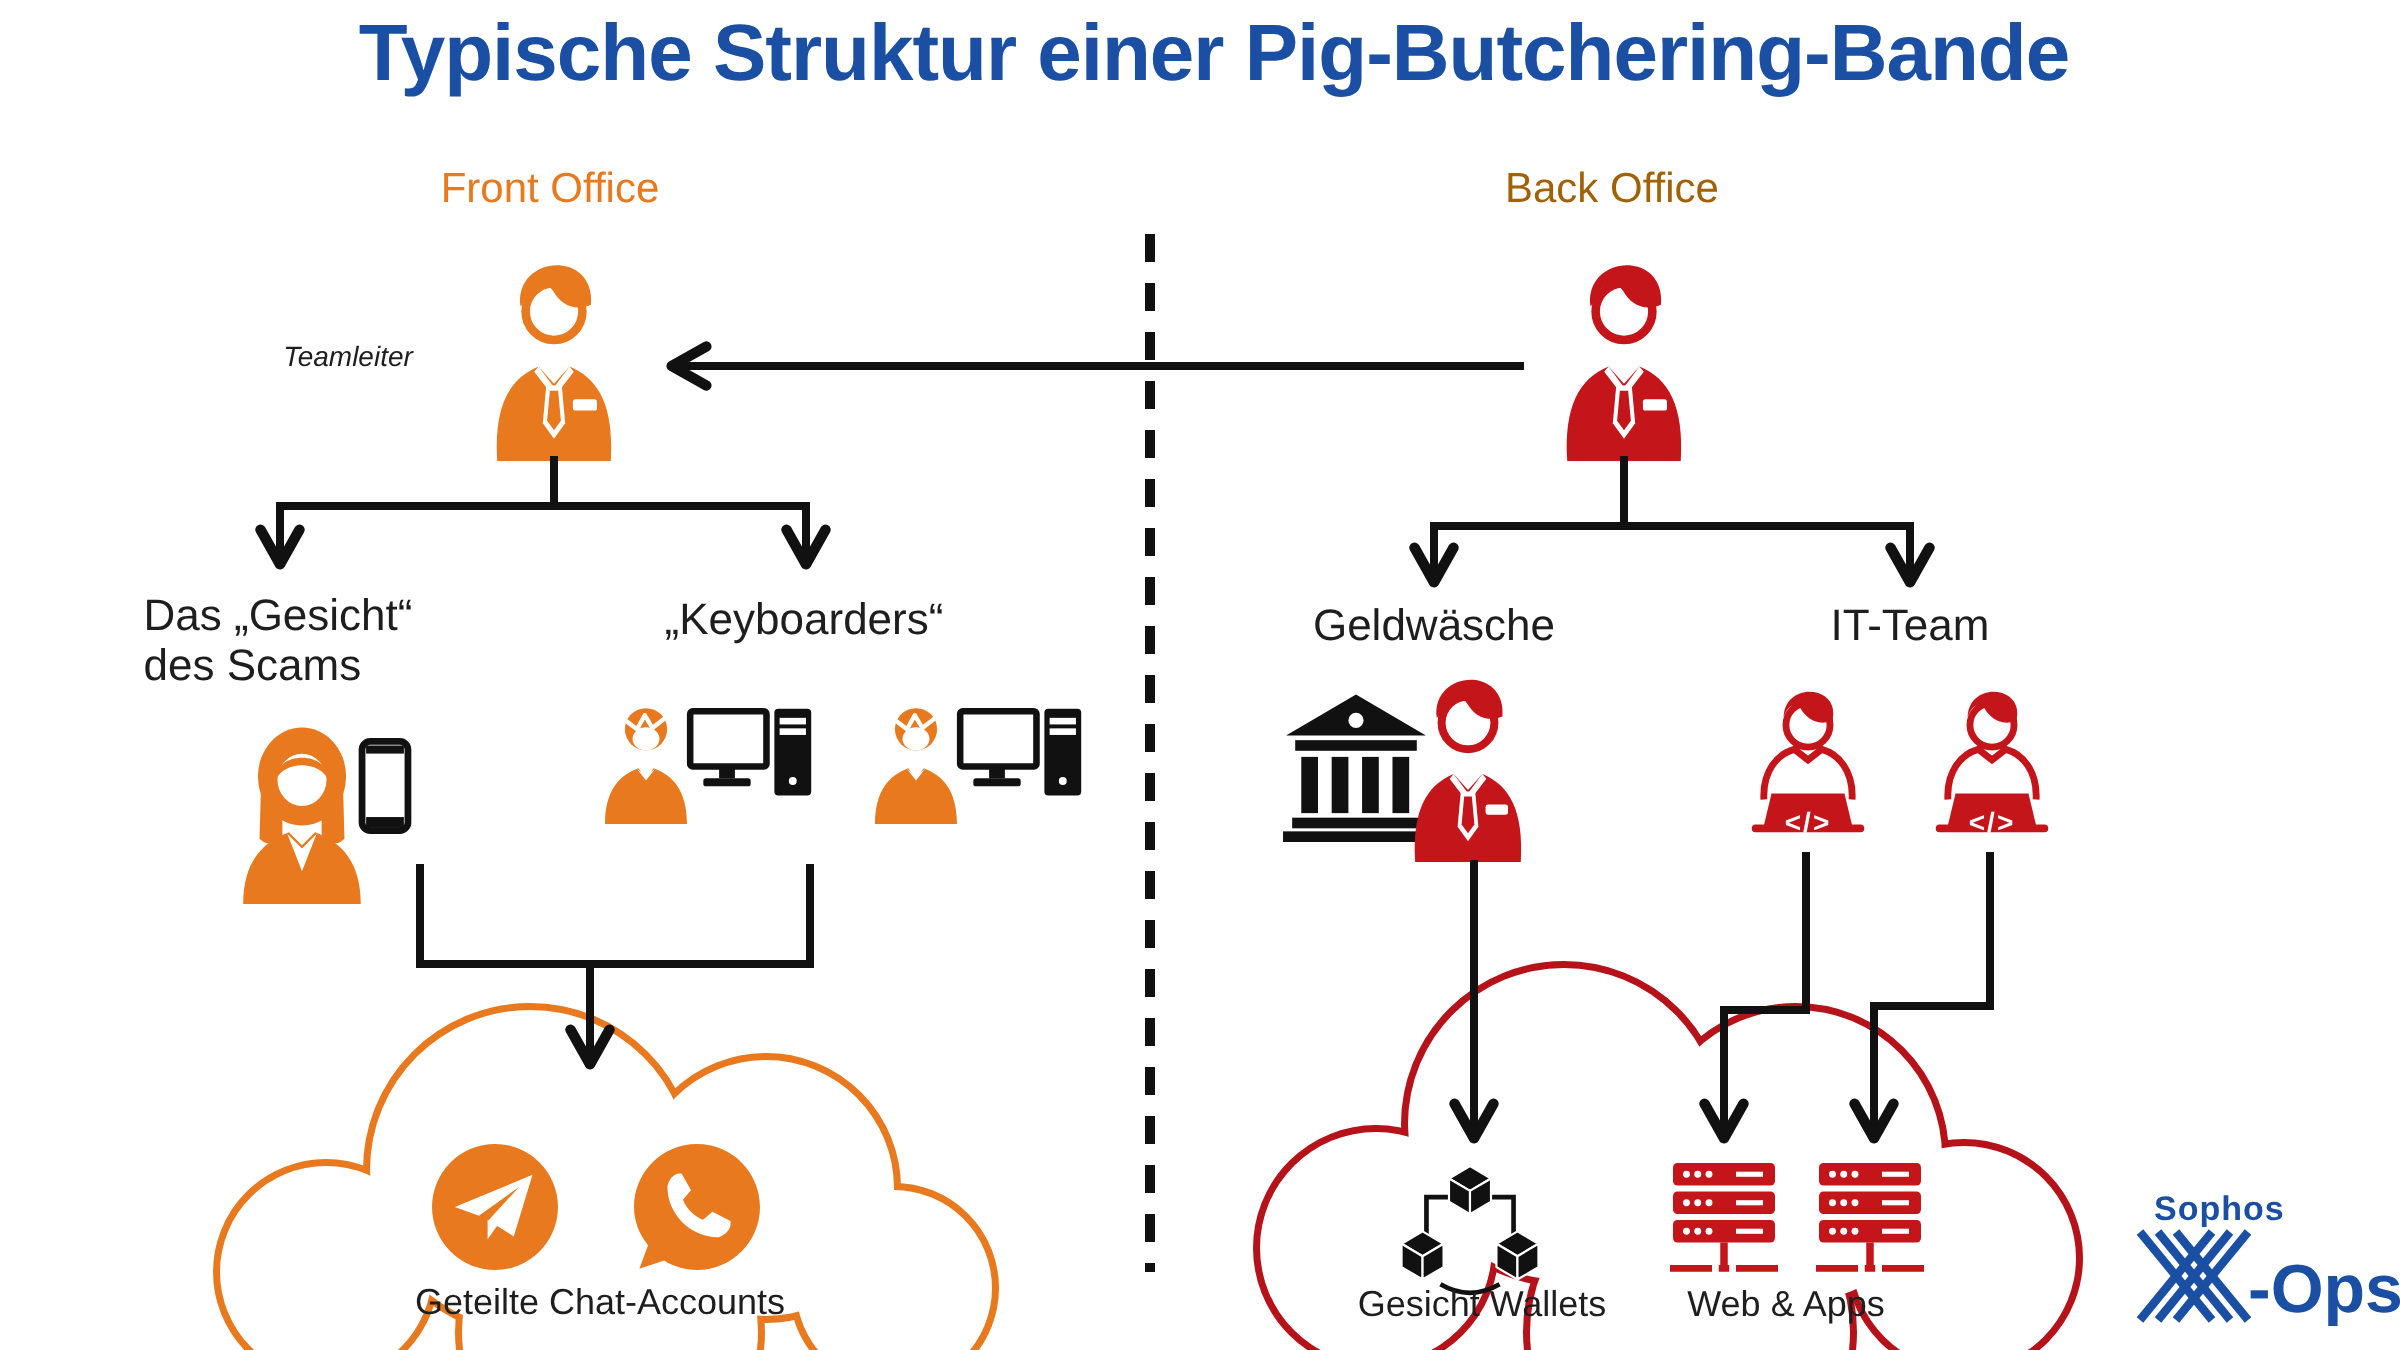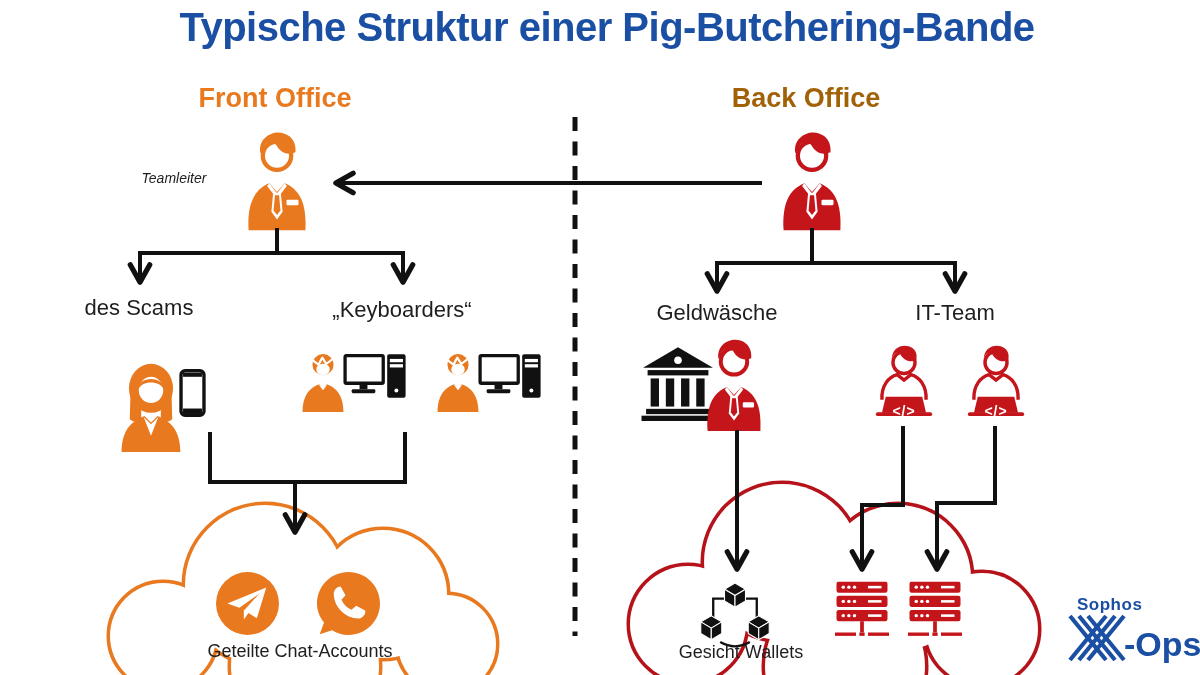--- a/index.html
+++ b/index.html
@@ -4,21 +4,21 @@
 <style>
   html,body{margin:0;padding:0;background:#fff;}
   .canvas{position:relative;width:1200px;height:675px;background:#ffffff;overflow:hidden;
           font-family:"Liberation Sans",sans-serif;}
   .layer{position:absolute;left:0;top:0;width:1200px;height:675px;pointer-events:none;}
   .icon{position:absolute;}
   .icon svg{width:100%;height:100%;display:block;}
   .lbl{position:absolute;transform:translateX(-50%);color:#1e1e1e;
        white-space:nowrap;line-height:1.15;}
   .title{font-size:40px;font-weight:700;color:#1A4FA4;letter-spacing:-0.5px;}
-  .heading{font-size:27px;font-weight:700;}
+  .heading{font-size:21px;font-weight:400;}
   .heading.orange{color:#E8791E;}
   .heading.red{color:#a16207;}
   .node-lbl{font-size:22px;}
   .cloud-lbl{font-size:18px;}
   .small-lbl{font-size:14px;font-style:italic;}
   .code-lbl{position:absolute;transform:translateX(-50%);color:#fff;font-weight:700;
             font-size:14px;letter-spacing:1px;}
 </style>
 </head>
 <body>
@@ -264,27 +264,29 @@
       <svg viewBox="0 0 72 84">
         <use href="#sym-server"></use>
       </svg>
     </div>
 
   <div class="lbl title" style="left:607px;top:4px">Typische Struktur einer Pig-Butchering-Bande</div>
   <div class="lbl heading orange" style="left:275px;top:83px">Front Office</div>
   <div class="lbl heading red" style="left:806px;top:83px">Back Office</div>
   <div class="lbl small-lbl" style="left:174px;top:170px">Teamleiter</div>
   <div class="lbl node-lbl" style="left:139px;top:295px">
+    <div>Das „Gesicht“</div>
     <div>des Scams</div>
   </div>
   <div class="lbl node-lbl" style="left:402px;top:297px">„Keyboarders“</div>
   <div class="lbl node-lbl" style="left:717px;top:300px">Geldwäsche</div>
   <div class="lbl node-lbl" style="left:955px;top:300px">IT-Team</div>
   <div class="lbl cloud-lbl" style="left:300px;top:641px">Geteilte Chat-Accounts</div>
   <div class="lbl cloud-lbl" style="left:741px;top:642px">Gesicht Wallets</div>
+  <div class="lbl cloud-lbl" style="left:893px;top:642px">Web &amp; Apps</div>
 
   <svg class="layer" viewBox="0 0 1200 675">
     <defs>
       <marker id="arr" viewBox="0 0 12 12" refX="9" refY="6" markerWidth="6.5" markerHeight="6.5" orient="auto">
         <path d="M2 1.5 L10 6 L2 10.5" fill="none" stroke="#111" stroke-width="2.4" stroke-linecap="round" stroke-linejoin="round"></path>
       </marker>
     </defs>
     <g stroke="#111" stroke-width="4" fill="none">
       <path d="M762 183 L338 183" marker-end="url(#arr)"></path>
       <path d="M277 228 L277 253"></path>

